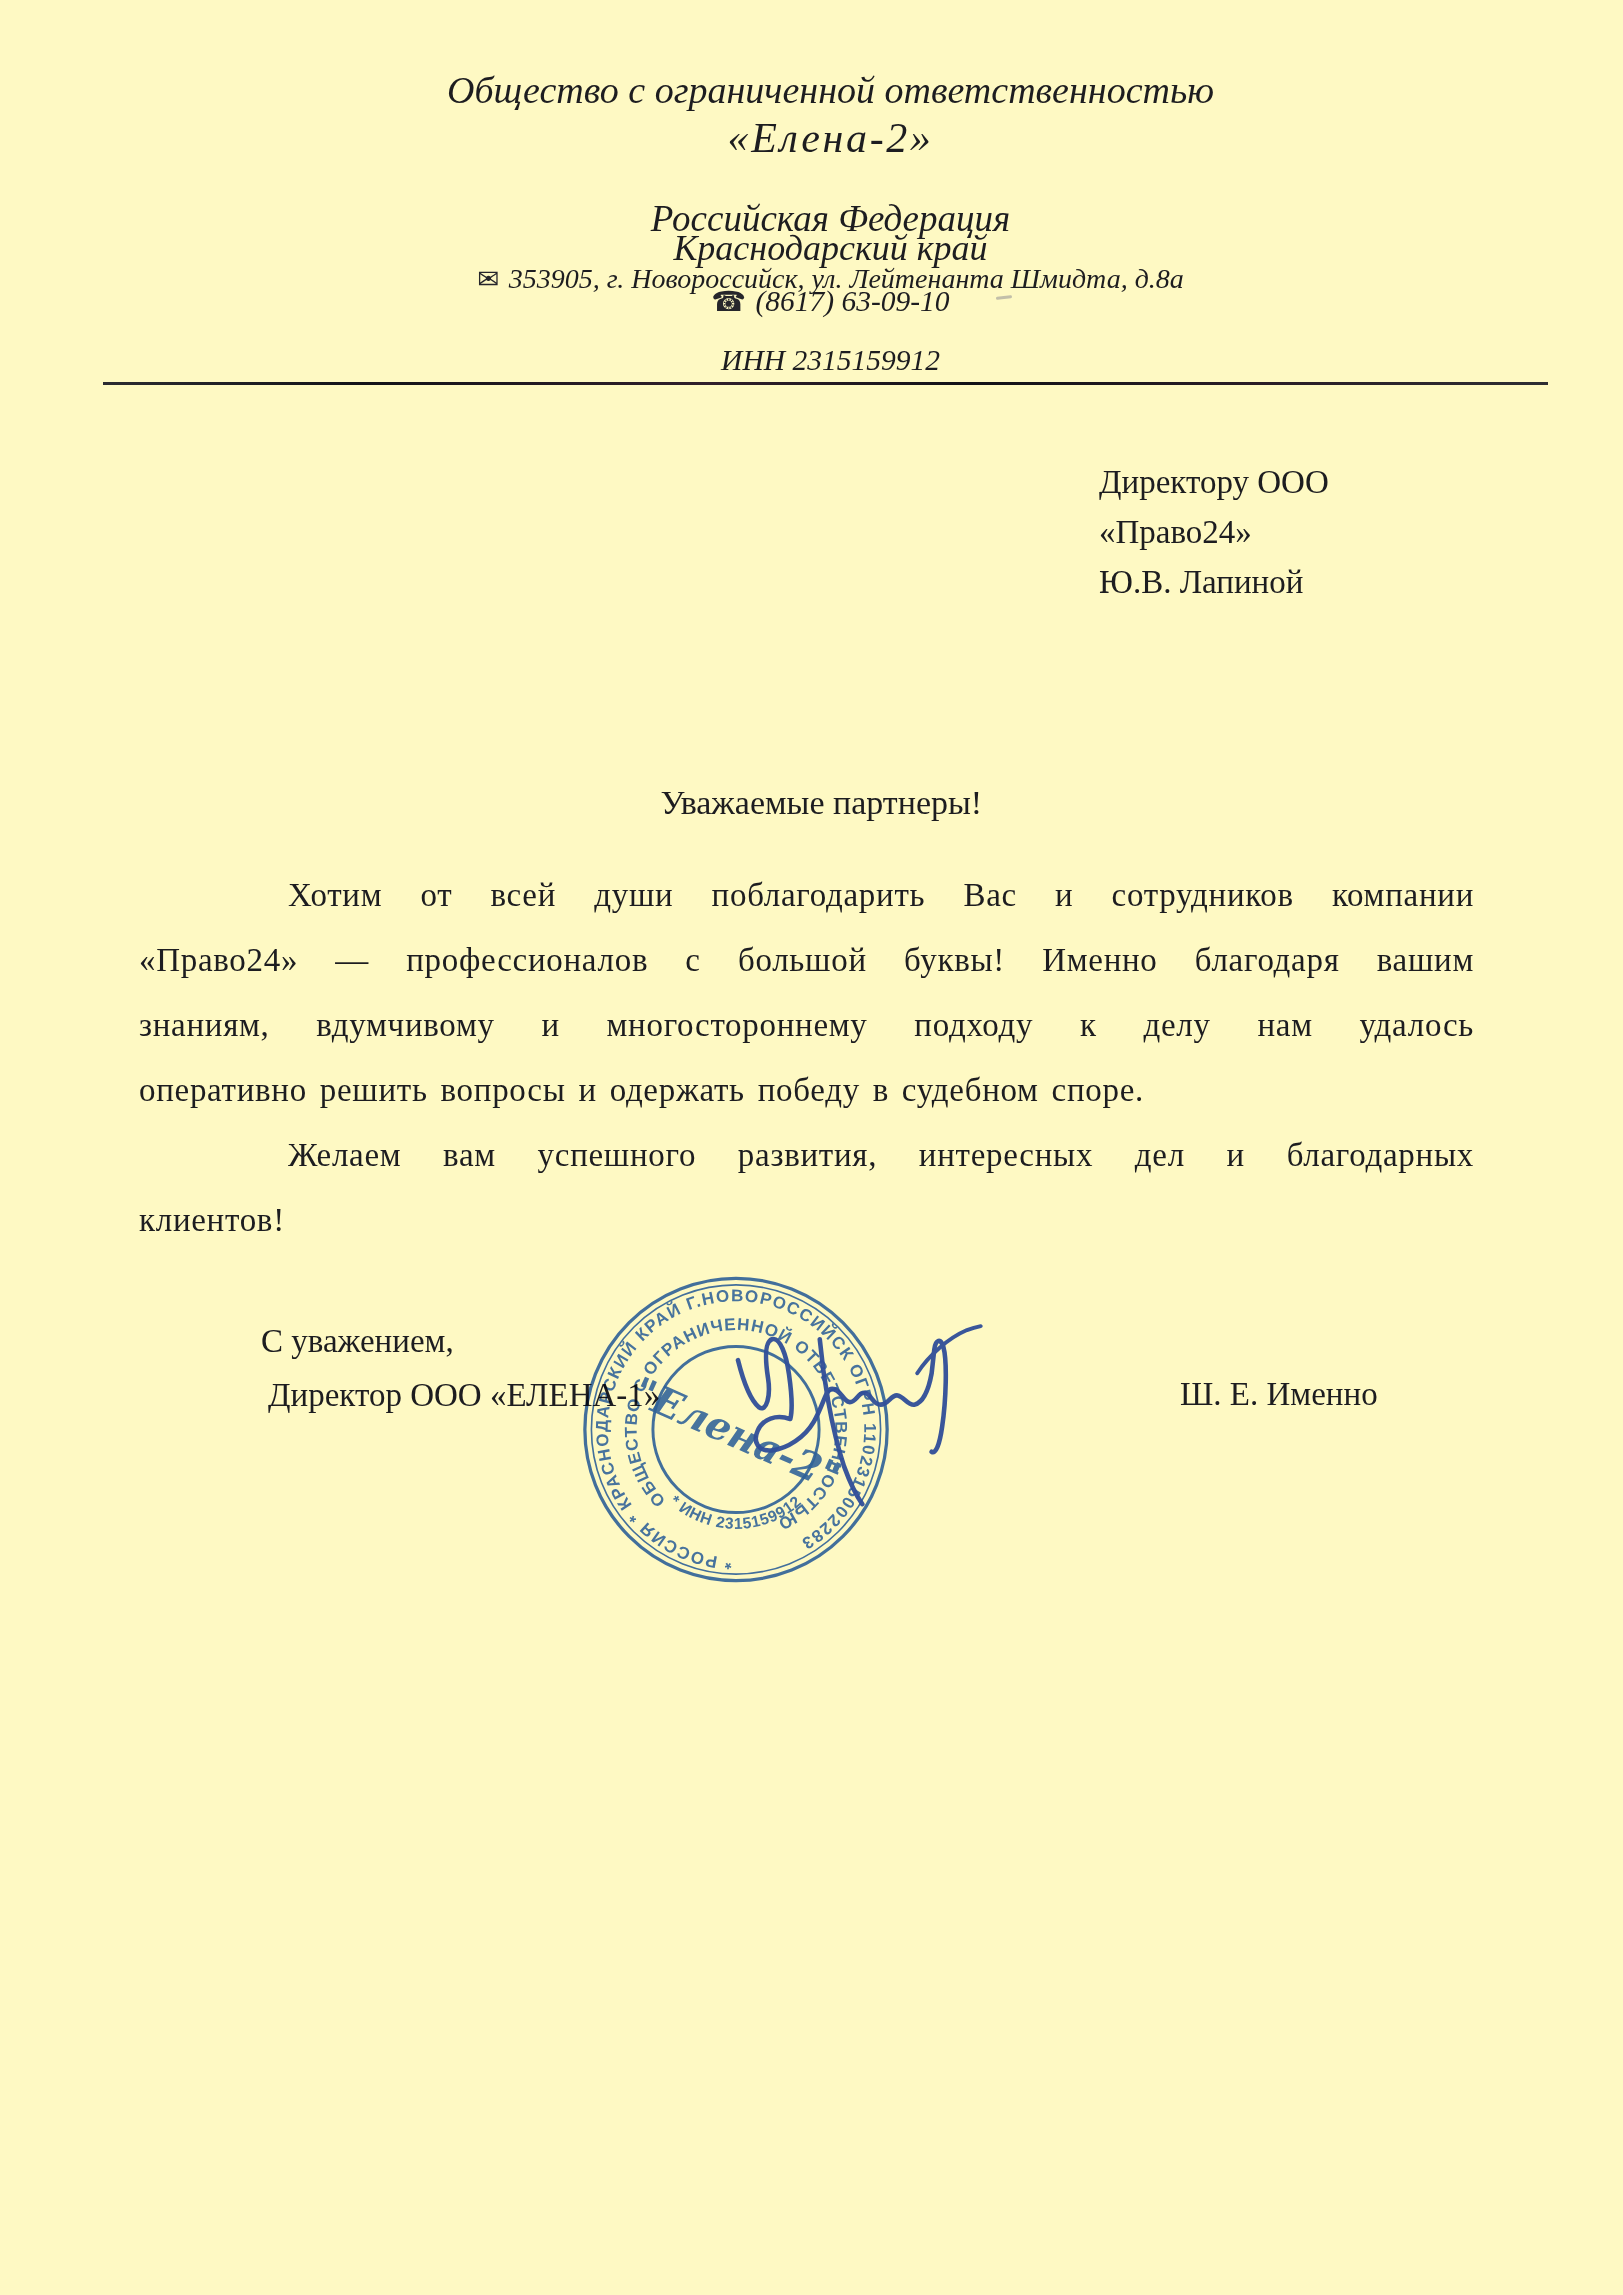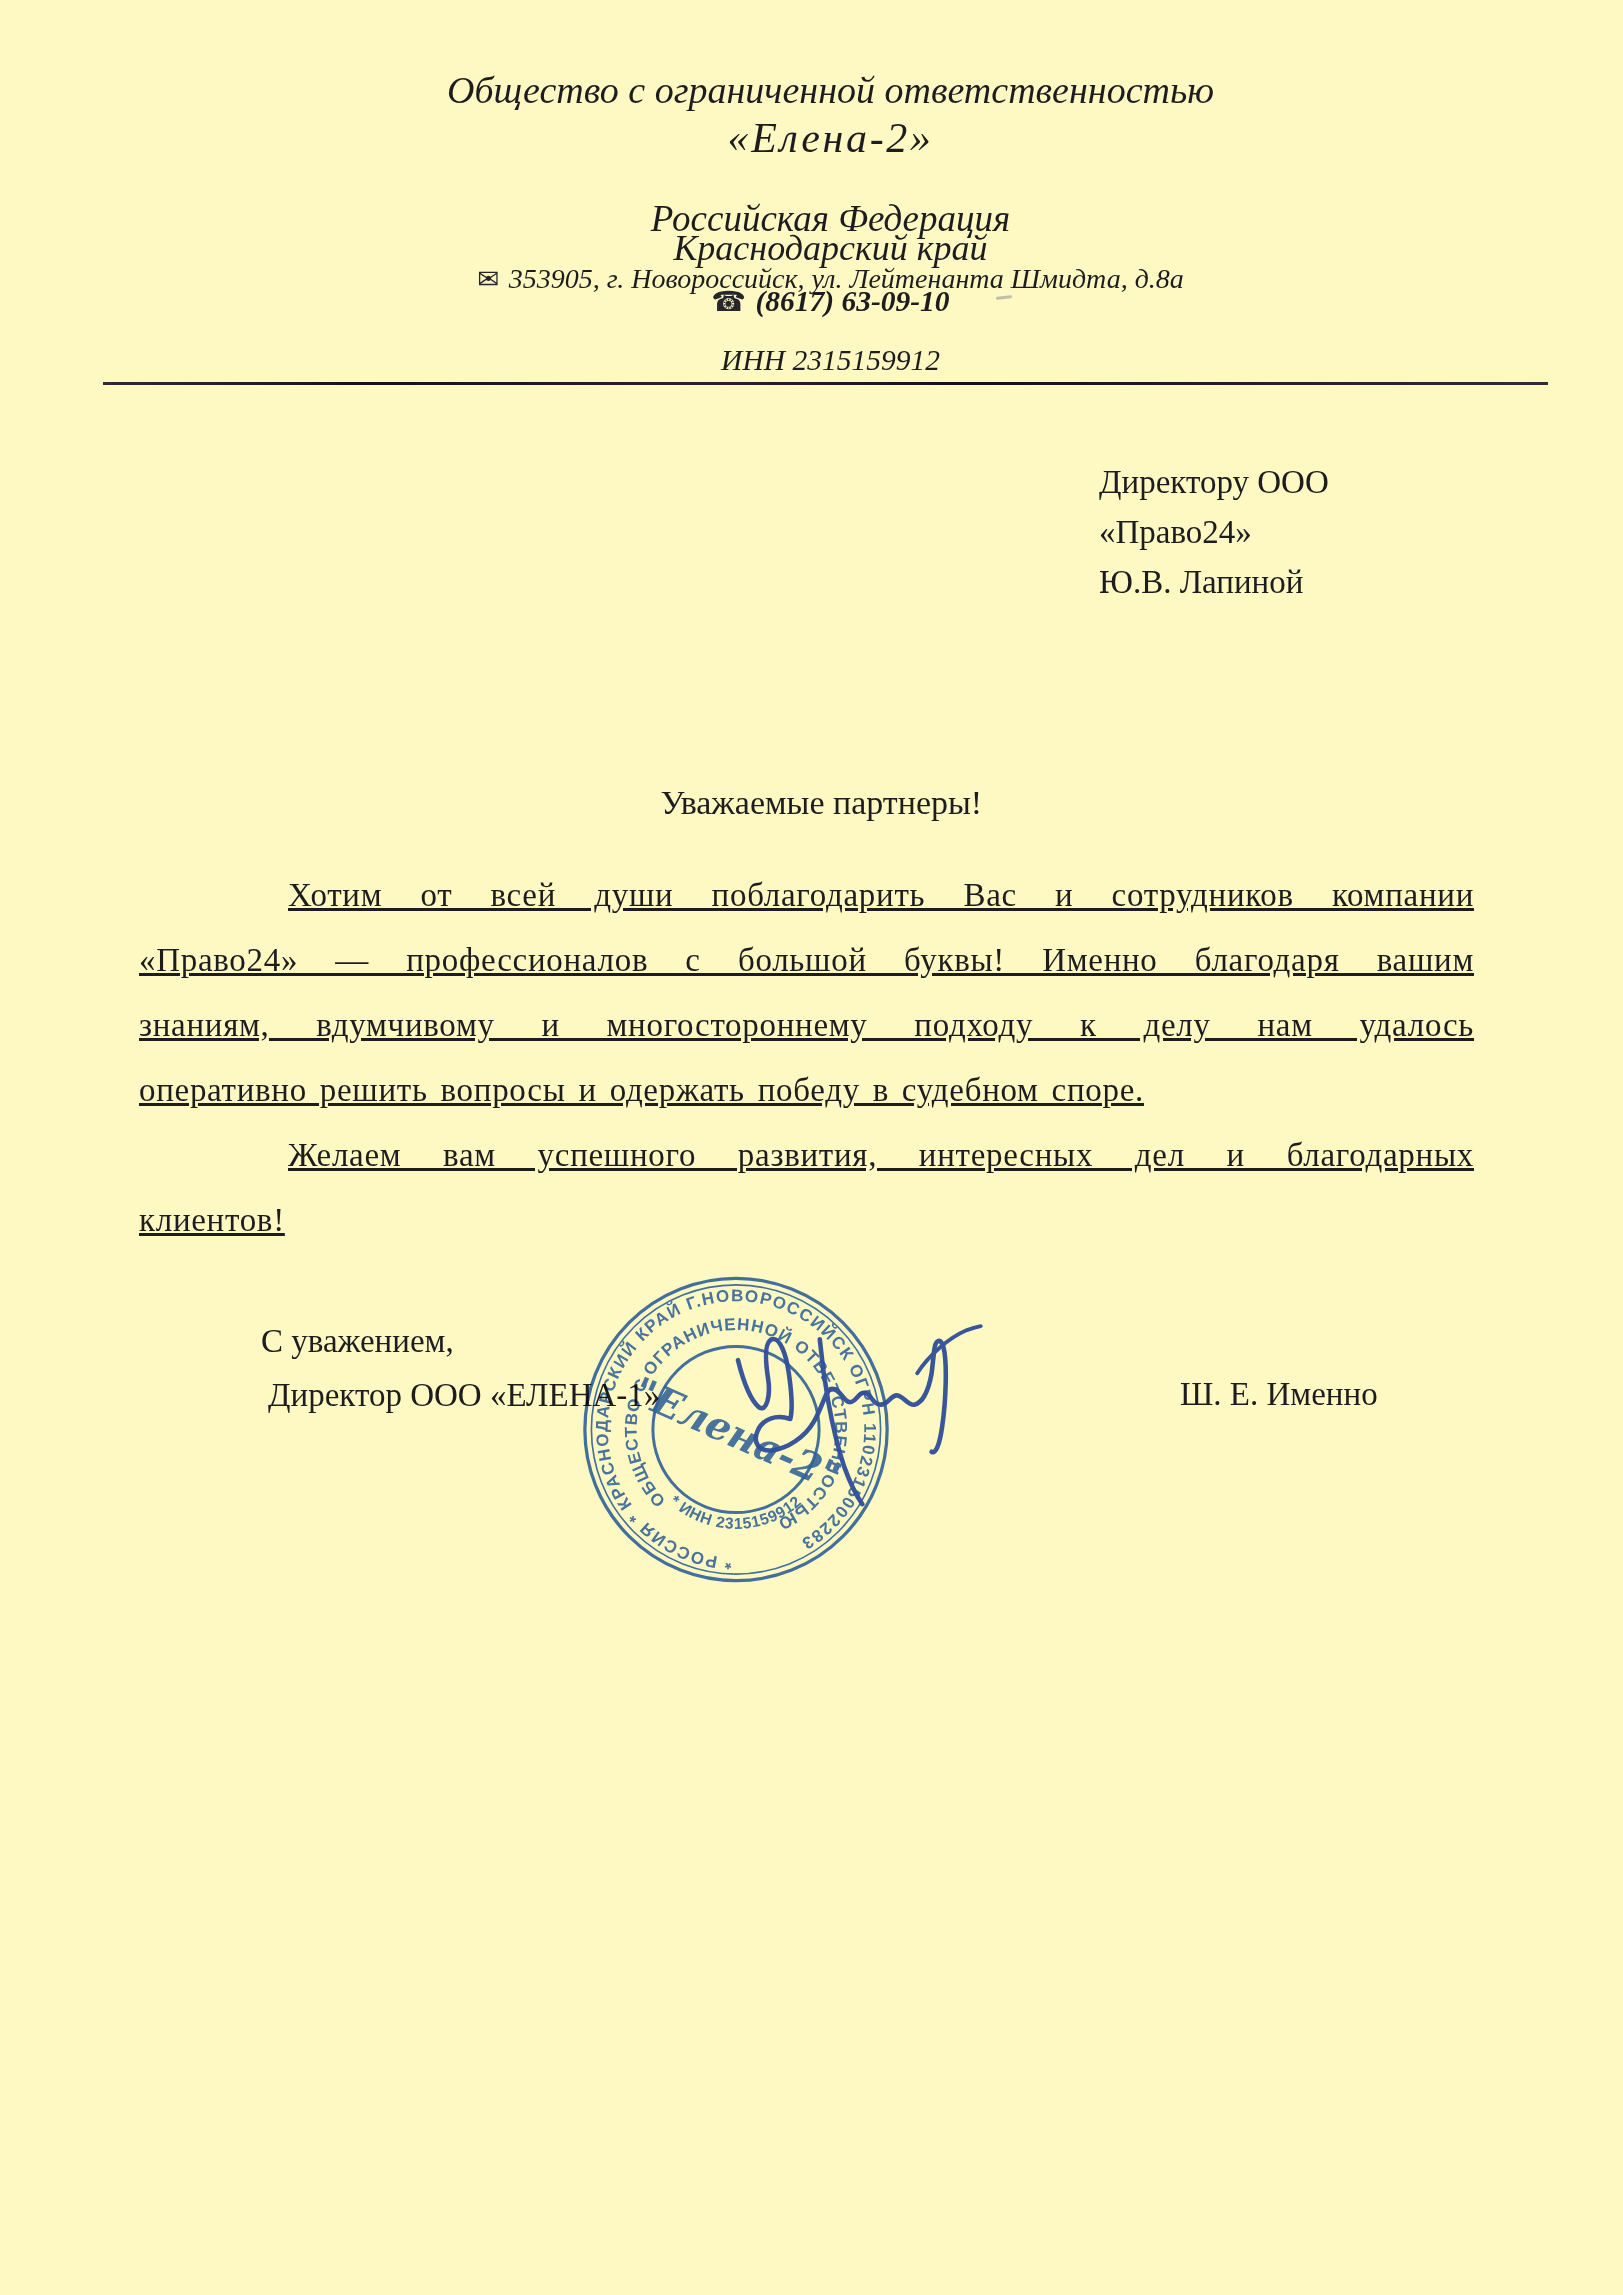--- a/index.html
+++ b/index.html
@@ -8,32 +8,32 @@
     font-family:"Liberation Serif","DejaVu Serif",serif;color:#1d1d20;
     overflow:hidden;
   }
   
   .lh{position:absolute;left:37px;width:1587px;text-align:center;font-style:italic;white-space:nowrap;}
   .lh-orgtype{top:68px;font-size:38px;}
   .lh-orgname{top:114px;font-size:42px;letter-spacing:2.6px;}
   .lh-country{top:165px;font-size:37px;margin-top:32px;}
   .lh-region{top:227px;font-size:36px;}
   .lh-address{top:263px;font-size:28px;}
-  .lh-phone{top:285px;font-size:29.5px;font-weight:bold;}
+  .lh-phone{top:285px;font-size:29.5px;}
   .lh-inn{top:344px;font-size:29.5px;}
   .lh .glyph{font-style:normal;font-family:"DejaVu Sans",sans-serif;font-size:0.95em;margin-right:9.2px;color:#26262b;}
   .divider{position:absolute;left:103px;top:382px;width:1445px;height:2.6px;
     background:linear-gradient(90deg,#2c2c31 0%,#131318 18%,#31202b 42%,#121217 60%,#2a1d26 80%,#2e2e33 100%);}
   
   .recipient{position:absolute;left:1099px;top:457px;font-size:33px;line-height:50px;}
   
   .salutation{position:absolute;left:0;top:784px;width:1623px;text-align:center;font-size:34px;}
   .salutation span{margin-left:19.6px;text-align:right;}
   
-  .bodytext{position:absolute;left:139px;top:863px;width:1335px;font-size:33px;letter-spacing:0.7px;word-spacing:3.9px;text-decoration:underline;}
+  .bodytext{position:absolute;left:139px;top:863px;width:1335px;font-size:33px;letter-spacing:0.7px;word-spacing:3.9px;}
   .bline{height:65px;line-height:65px;text-align:justify;text-align-last:justify;white-space:normal;}
   .bline.indent{padding-left:149px;}
   .bline.last{text-align-last:left;}
   
   .closing{position:absolute;left:261px;top:1323px;font-size:33px;}
   .sig-title{position:absolute;left:268px;top:1377px;font-size:33px;}
   .sig-name{position:absolute;left:1180px;top:1376px;font-size:33px;}
   
   #stamp-svg{position:absolute;left:556px;top:1262px;width:432px;height:335px;mix-blend-mode:multiply;}
   .ringtext{font-family:"Liberation Sans","DejaVu Sans",sans-serif;font-weight:bold;}

